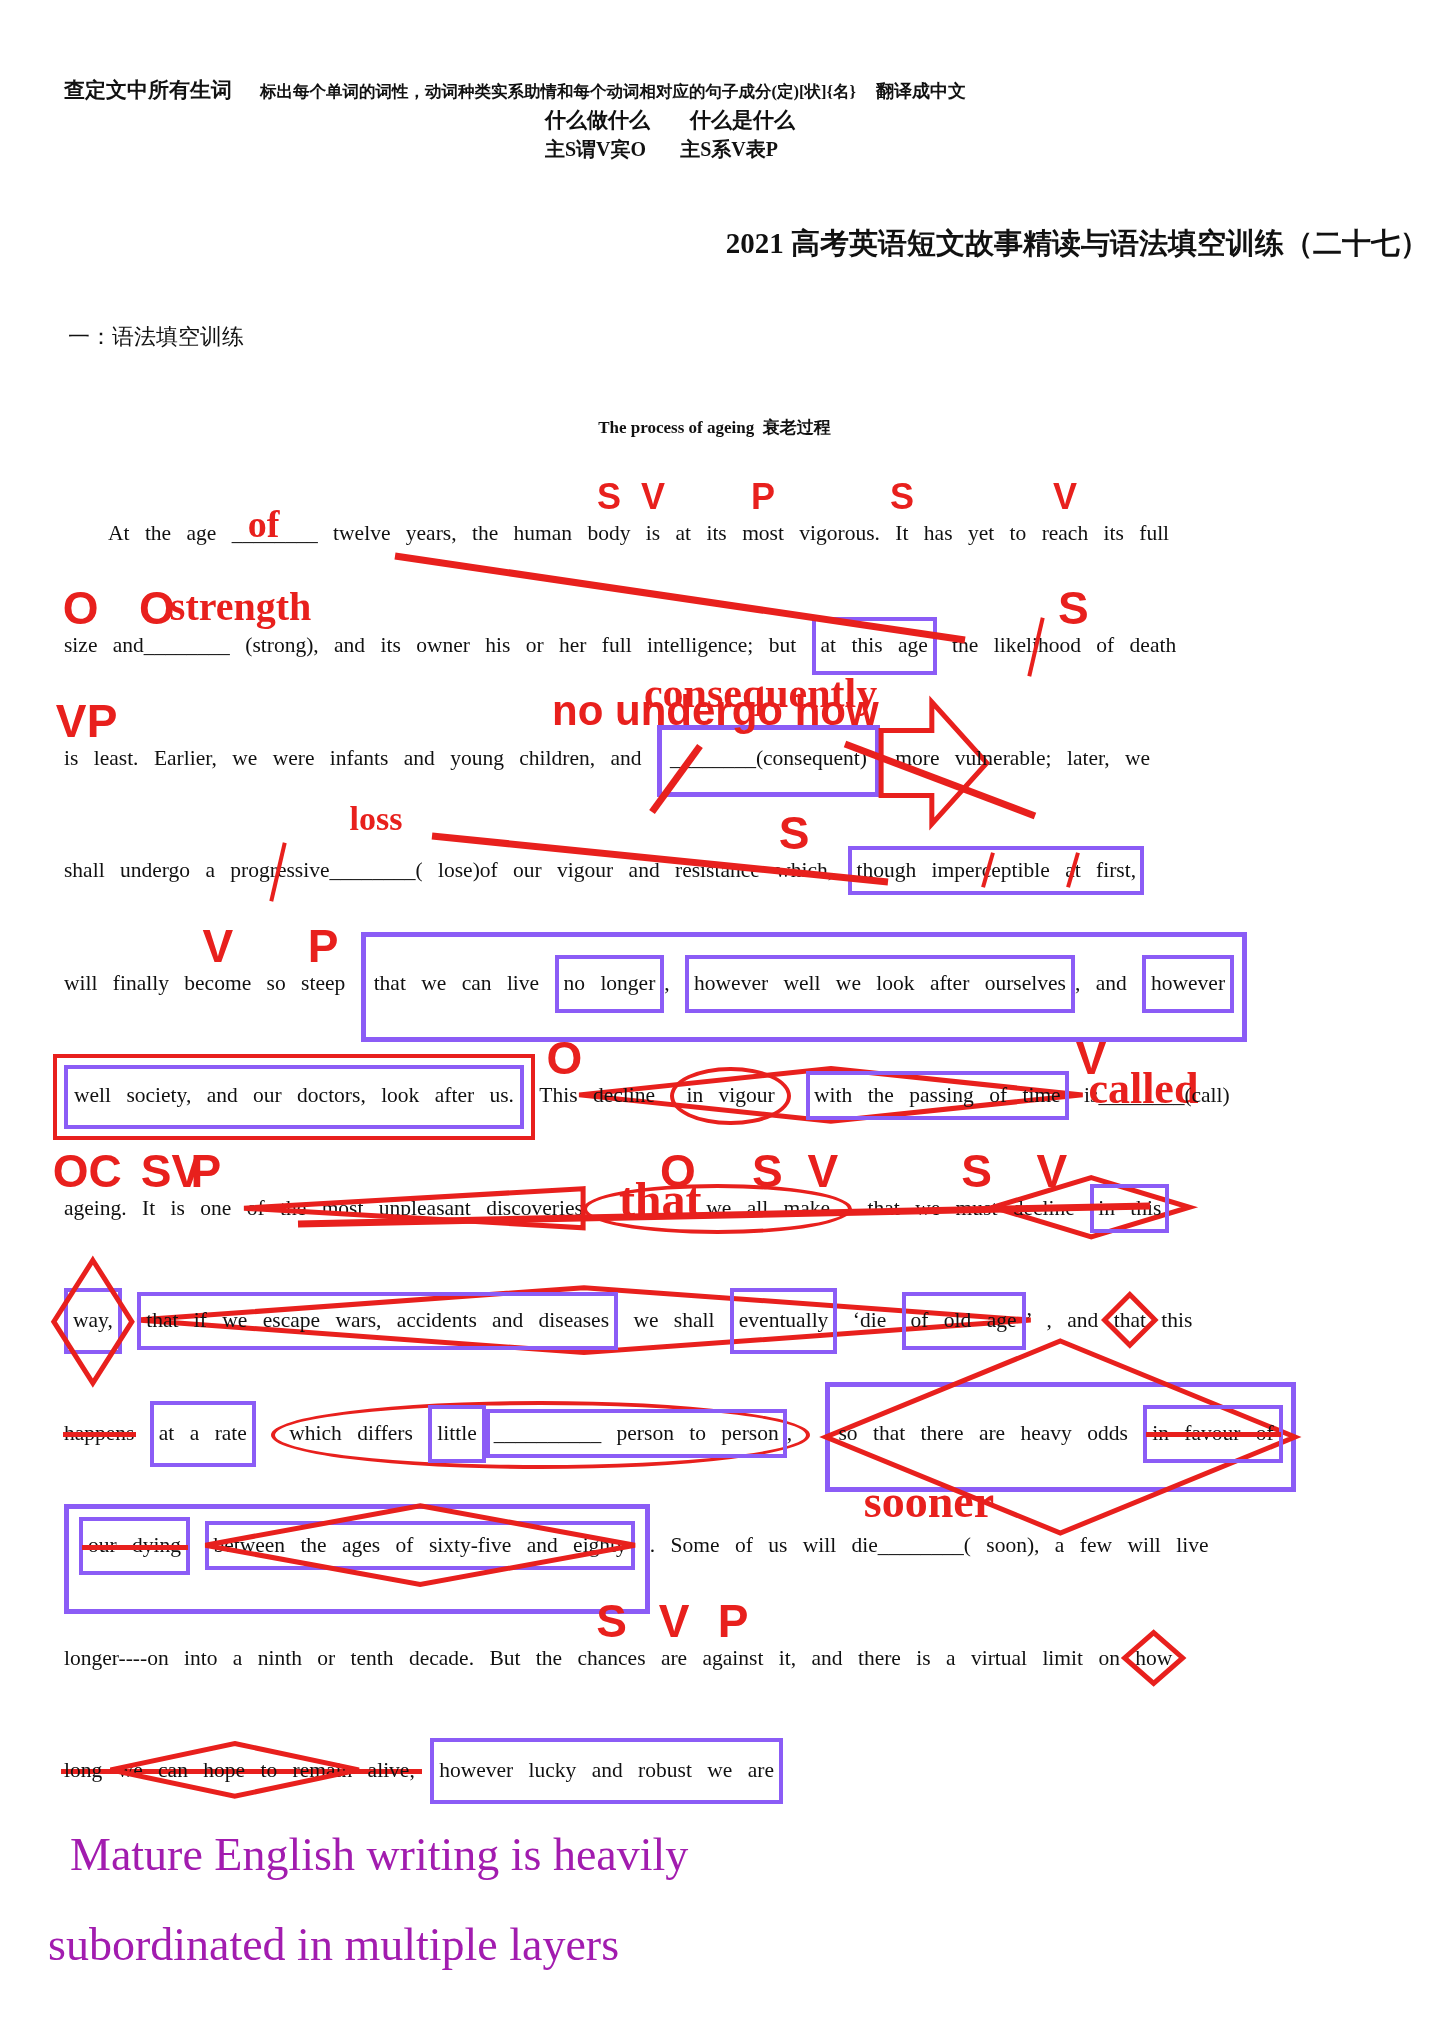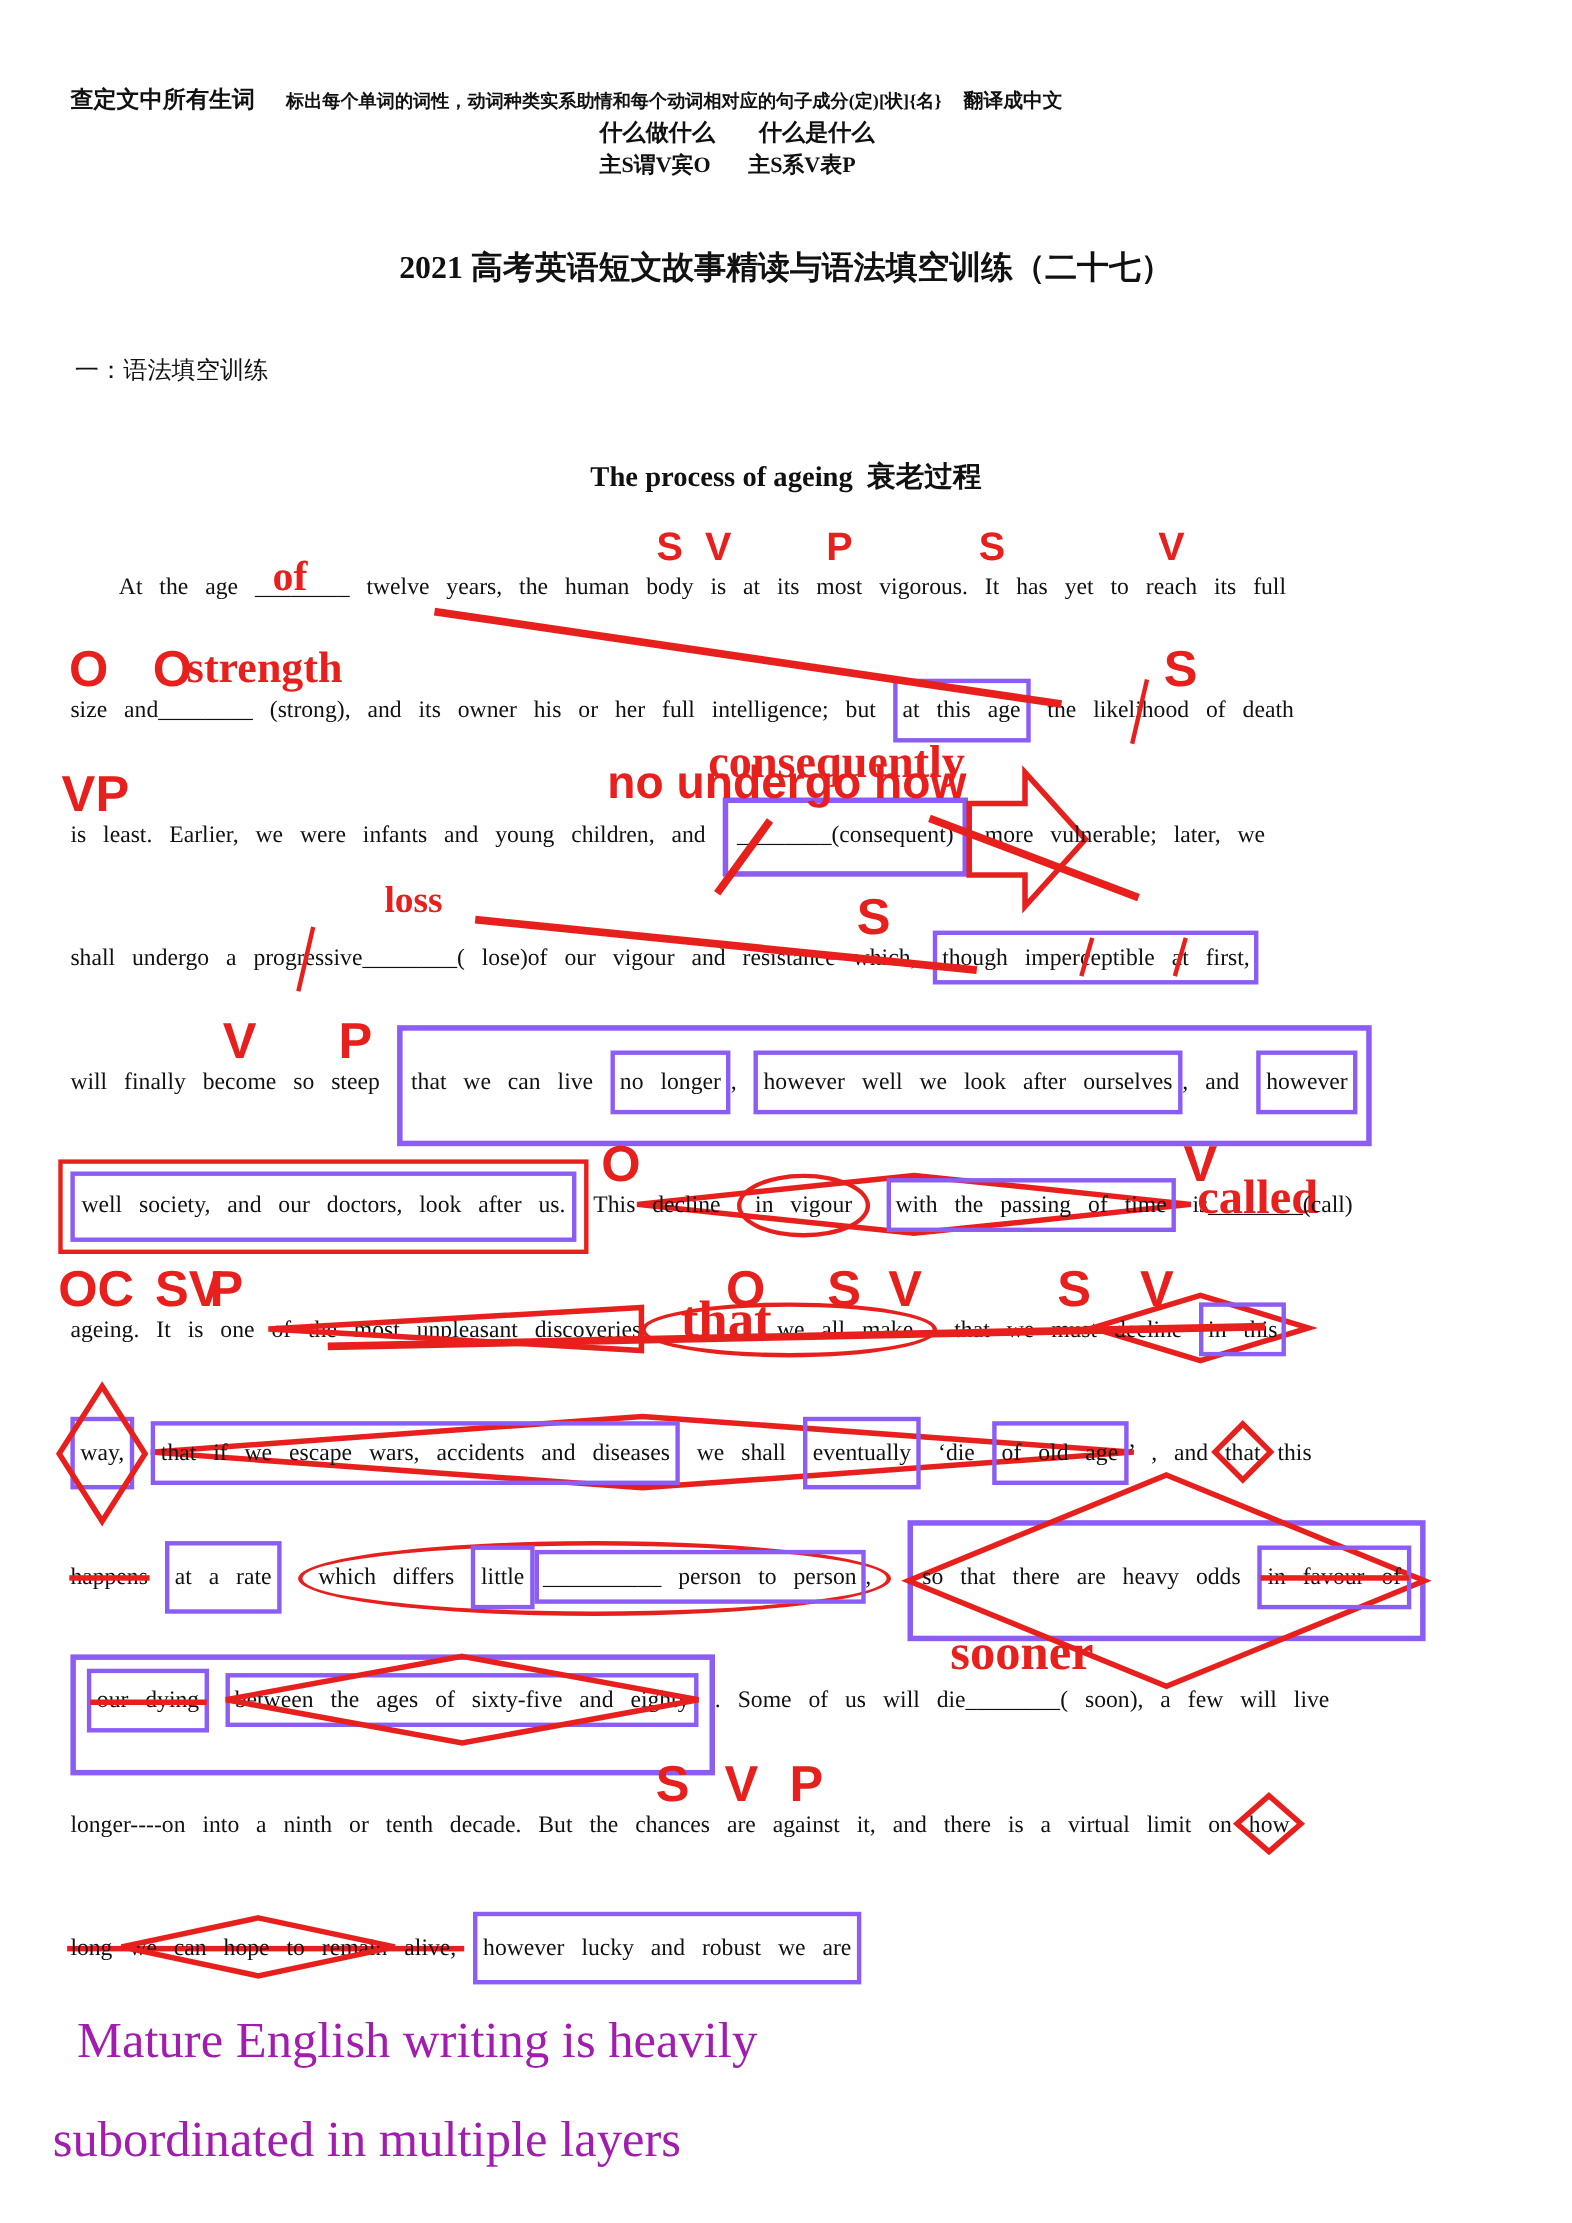--- a/index.html
+++ b/index.html
@@ -8,23 +8,23 @@
   .abs{position:absolute;}
   
   #hdr1{top:76px;left:64px;font-weight:bold;white-space:nowrap;}
   #hdr1 .h1a{font-size:21px;}
   #hdr1 .h1b{font-size:16.5px;margin-left:28px;}
   #hdr1 .h1c{font-size:18px;margin-left:20px;}
   #hdr2{top:106px;left:545px;font-size:21px;font-weight:bold;white-space:nowrap;}
   #hdr2 span+span{margin-left:40px;}
   #hdr3{top:136px;left:545px;font-size:20px;font-weight:bold;white-space:nowrap;}
   #hdr3 span+span{margin-left:34px;}
-  #title{top:224px;left:0;width:100%;text-align:center;font-size:29px;font-weight:bold;}
+  #title{top:224px;left:0;width:100%;text-align:right;font-size:29px;font-weight:bold;}
   #section{top:322px;left:68px;font-size:22px;}
-  #subtitle{top:416px;left:0;width:100%;text-align:center;font-size:26px;font-weight:bold;}
+  #subtitle{top:416px;left:0;width:100%;text-align:center;font-size:17px;font-weight:bold;}
   
   .pline{position:absolute;left:64px;width:1310px;white-space:nowrap;
          font-size:21.5px;line-height:34px;word-spacing:10px;}
   .pline.indent{padding-left:44px;}
   .seg{position:relative;}
   
   .bx{border:4px solid #8b5cf6;}
   .boxtall{padding:12px 5px 14px;}
   .boxmid{padding:8px 4px 9px;}
   .boxhuge{padding:34px 8px 42px;border-width:5px;}

